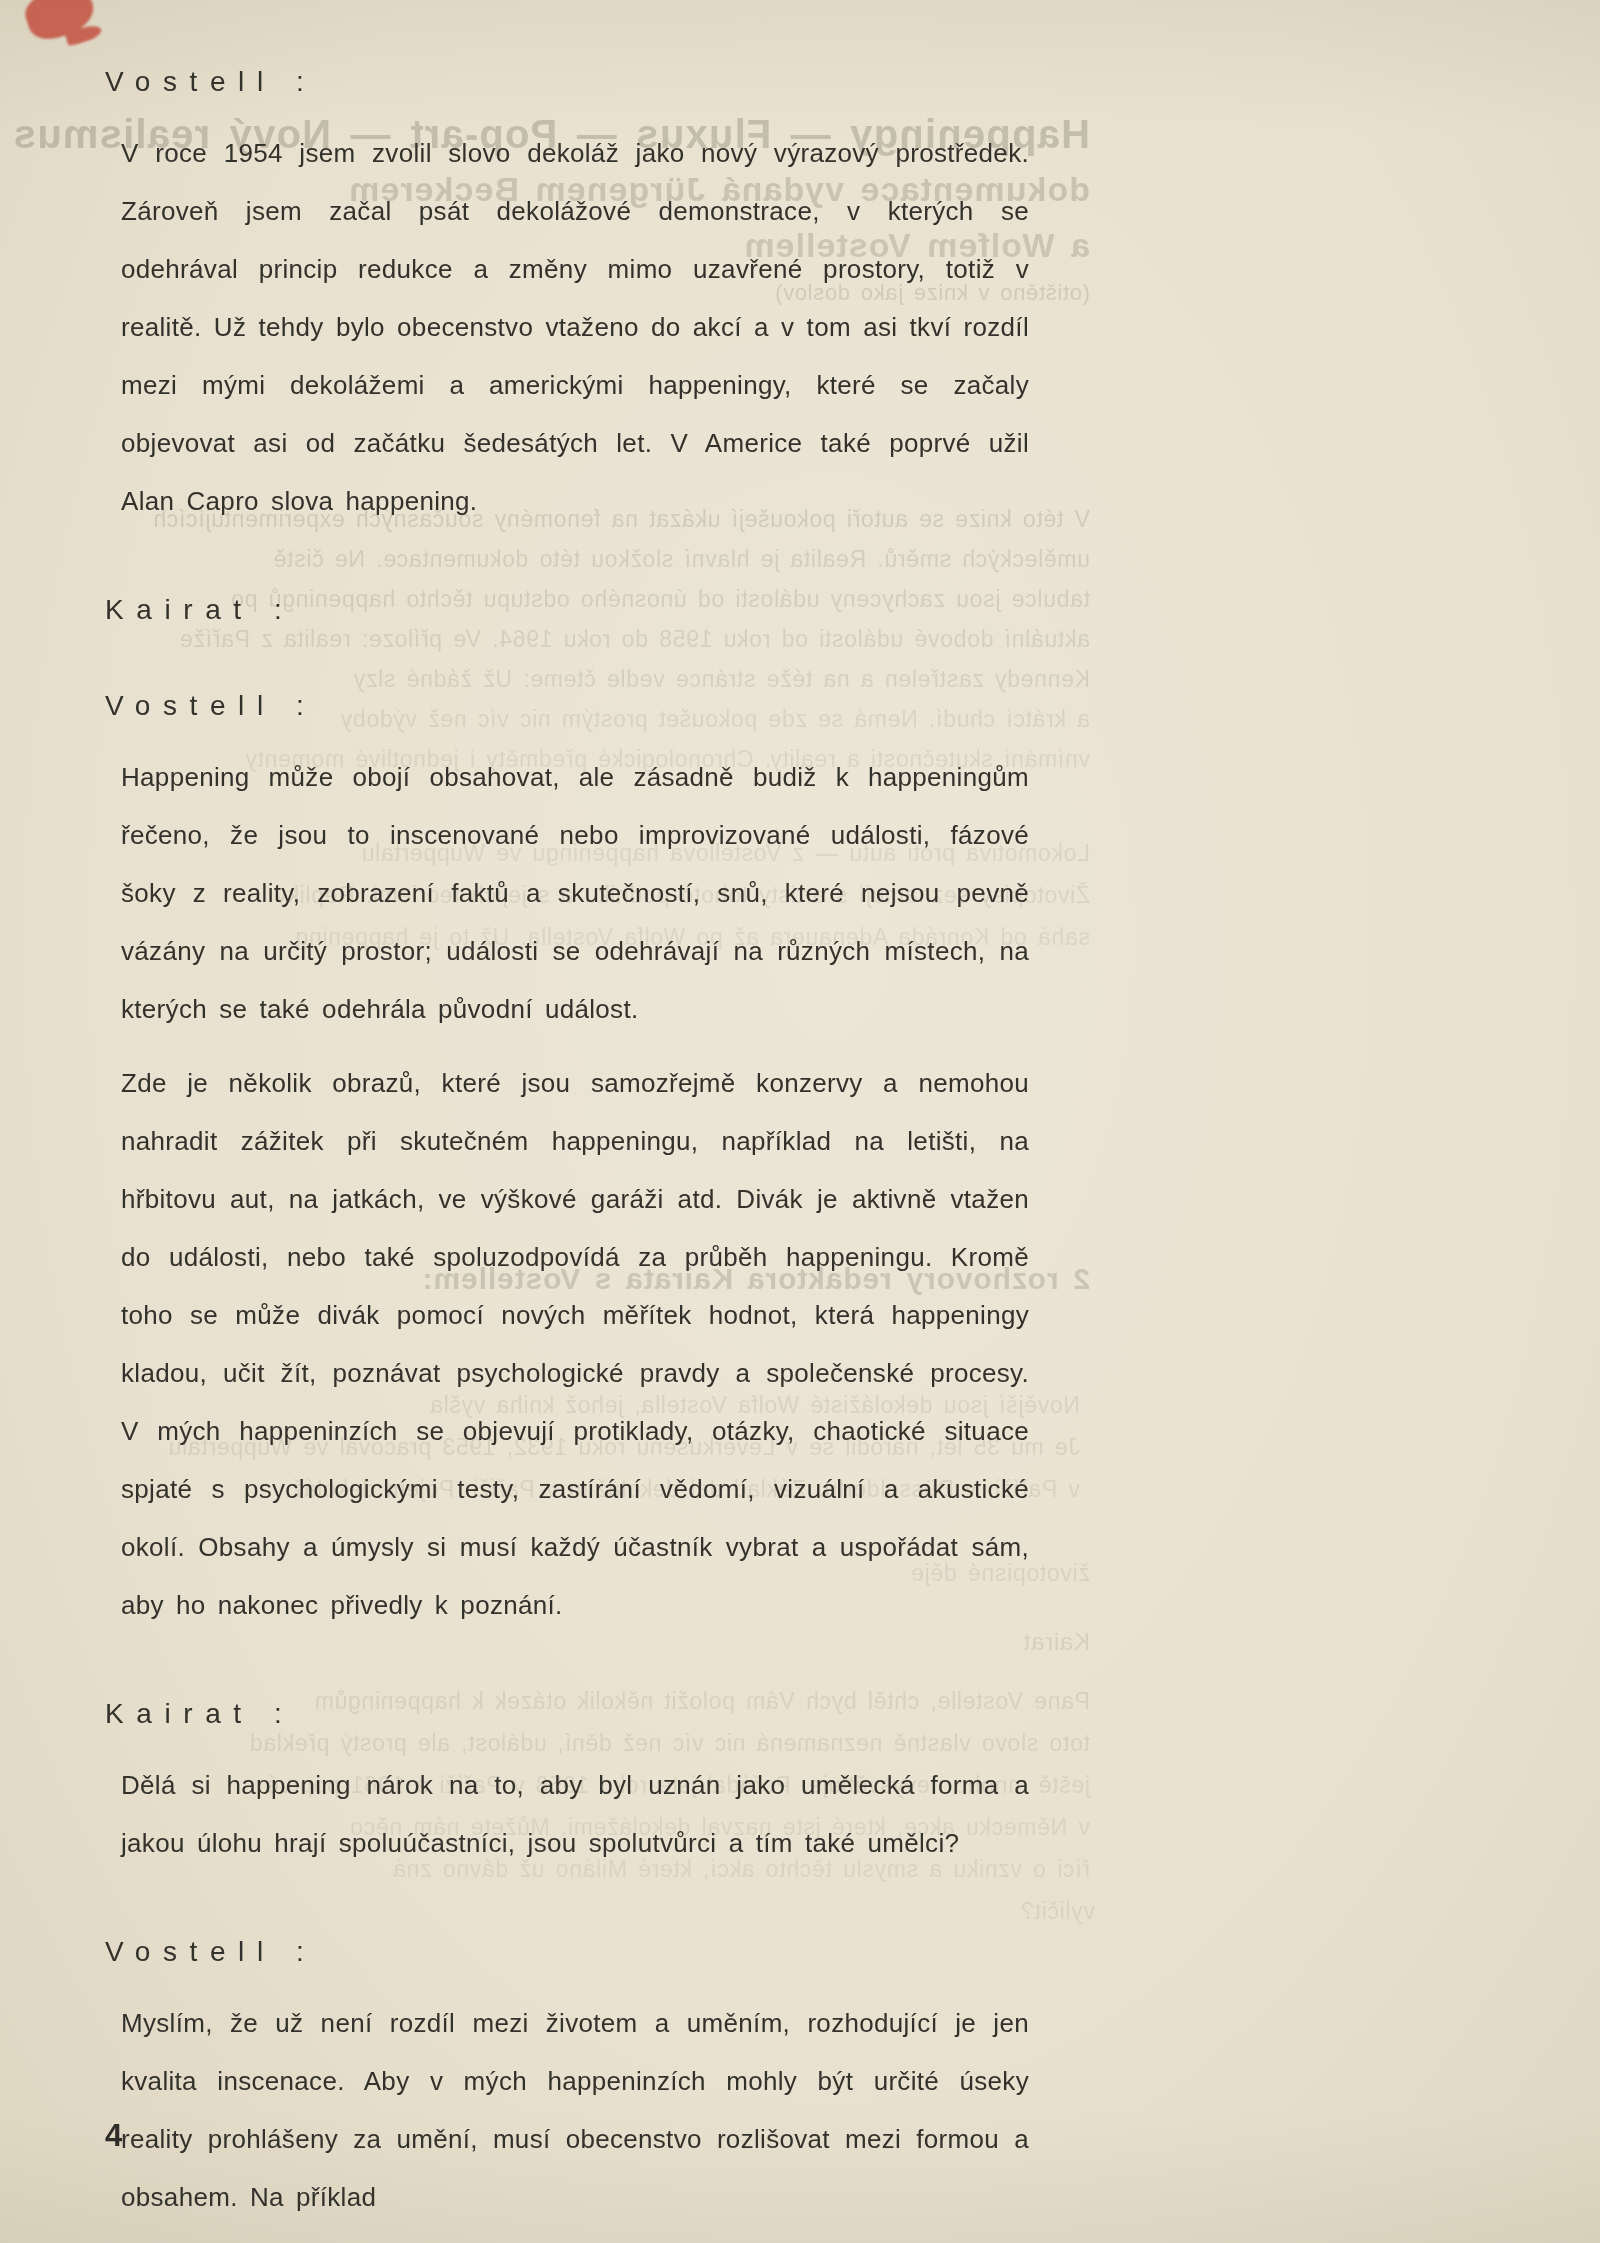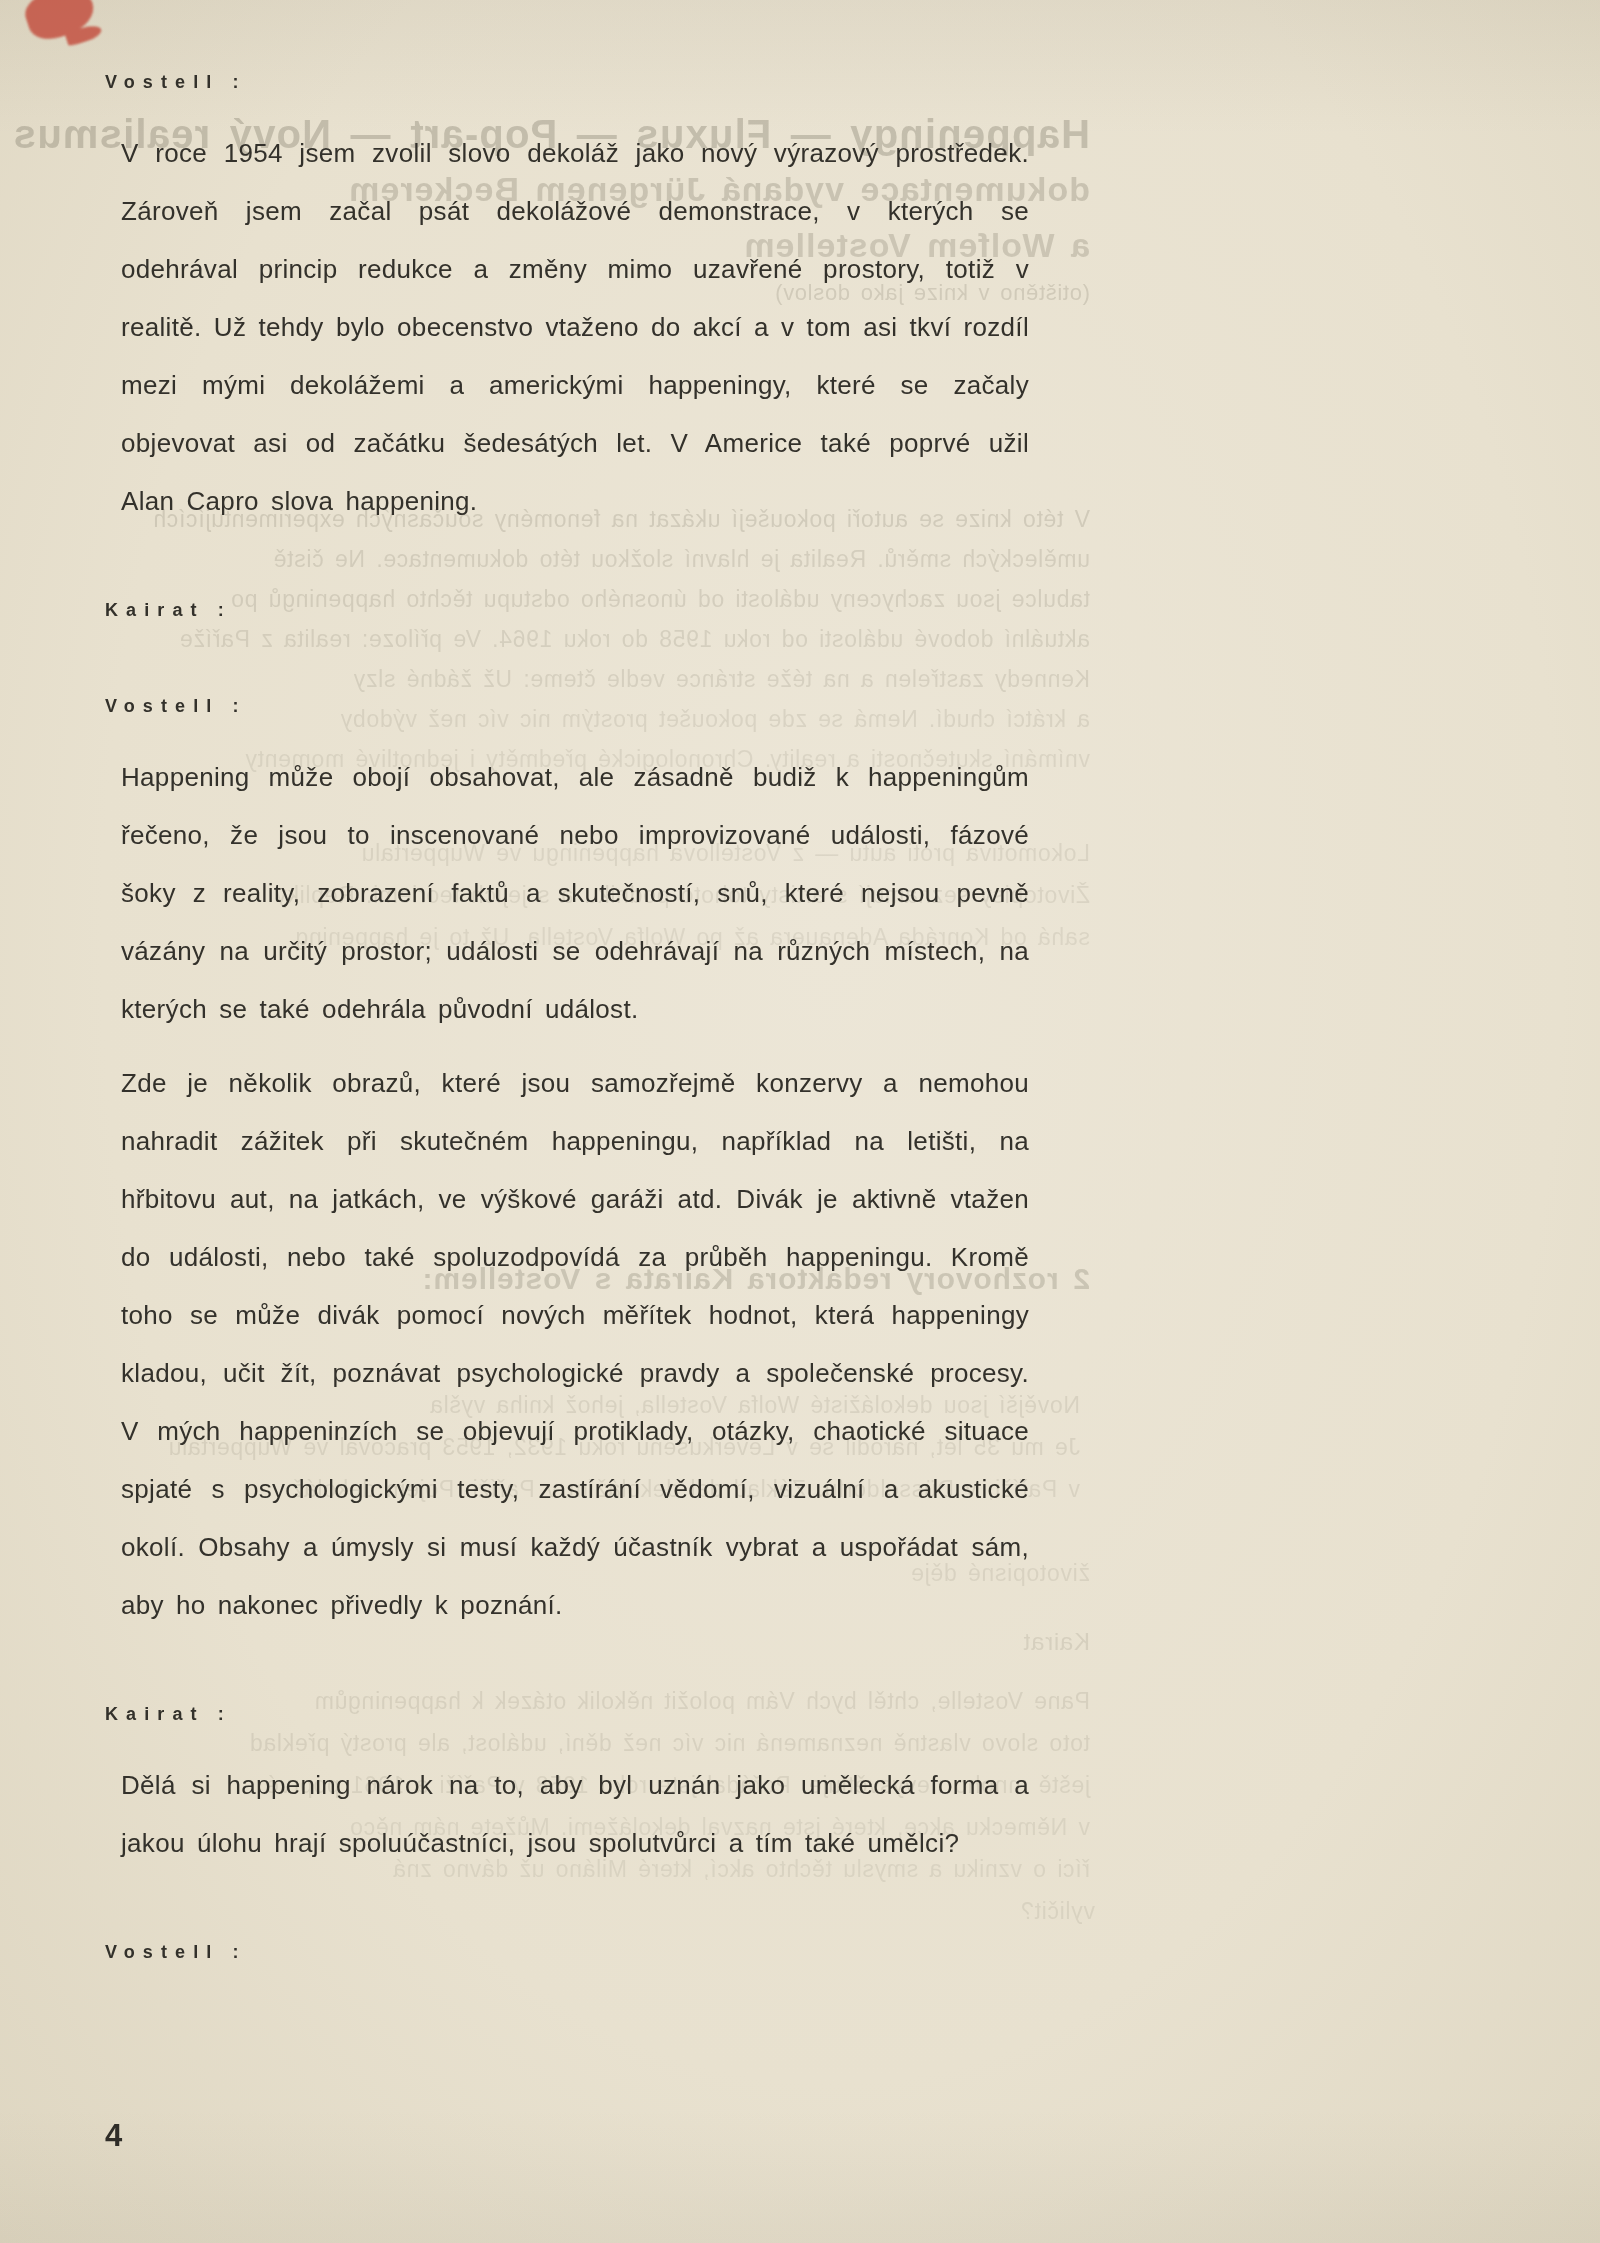--- a/index.html
+++ b/index.html
@@ -49,25 +49,24 @@
   }
   .content {
     position: absolute;
     left: 105px;
     top: 66px;
     width: 940px;
     z-index: 3;
     color: #33312b;
   }
   .speaker {
-    font-size: 18px;
+    font-size: 28px;
     line-height: 32px;
     letter-spacing: 0.45em;
     margin: 64px 0 26px 0;
-    font-weight: bold;
   }
   .turn:first-child .speaker { margin-top: 0; }
   .para {
     font-size: 26px;
     line-height: 58px;
     margin: 16px;
     text-align: justify;
     word-spacing: 0.18em;
     letter-spacing: 0.012em;
   }
@@ -132,19 +131,20 @@
       <p class="para">Zde je několik obrazů, které jsou samozřejmě konzervy a nemohou nahradit zážitek při skutečném happeningu, například na letišti, na hřbitovu aut, na jatkách, ve výškové garáži atd. Divák je aktivně vtažen do události, nebo také spoluzodpovídá za průběh happeningu. Kromě toho se může divák pomocí nových měřítek hodnot, která happeningy kladou, učit žít, poznávat psychologické pravdy a společenské procesy. V mých happeninzích se objevují protiklady, otázky, chaotické situace spjaté s psychologickými testy, zastírání vědomí, vizuální a akustické okolí. Obsahy a úmysly si musí každý účastník vybrat a uspořádat sám, aby ho nakonec přivedly k poznání.</p>
     </section>
 
     <section class="turn">
       <p class="speaker">Kairat :</p>
       <p class="para">Dělá si happening nárok na to, aby byl uznán jako umělecká forma a jakou úlohu hrají spoluúčastníci, jsou spolutvůrci a tím také umělci?</p>
     </section>
 
     <section class="turn">
       <p class="speaker">Vostell :</p>
+      <p class="para">Myslím, že už není rozdíl mezi životem a uměním, rozhodující je jen kvalita inscenace. Aby v mých happeninzích mohly být určité úseky reality prohlášeny za umění, musí obecenstvo rozlišovat mezi formou a obsahem. Na příklad</p>
     </section>
 
   </main>
 
   <div class="page-number">4</div>
   <div class="vignette"></div>
 </div>
 
 </body></html>

